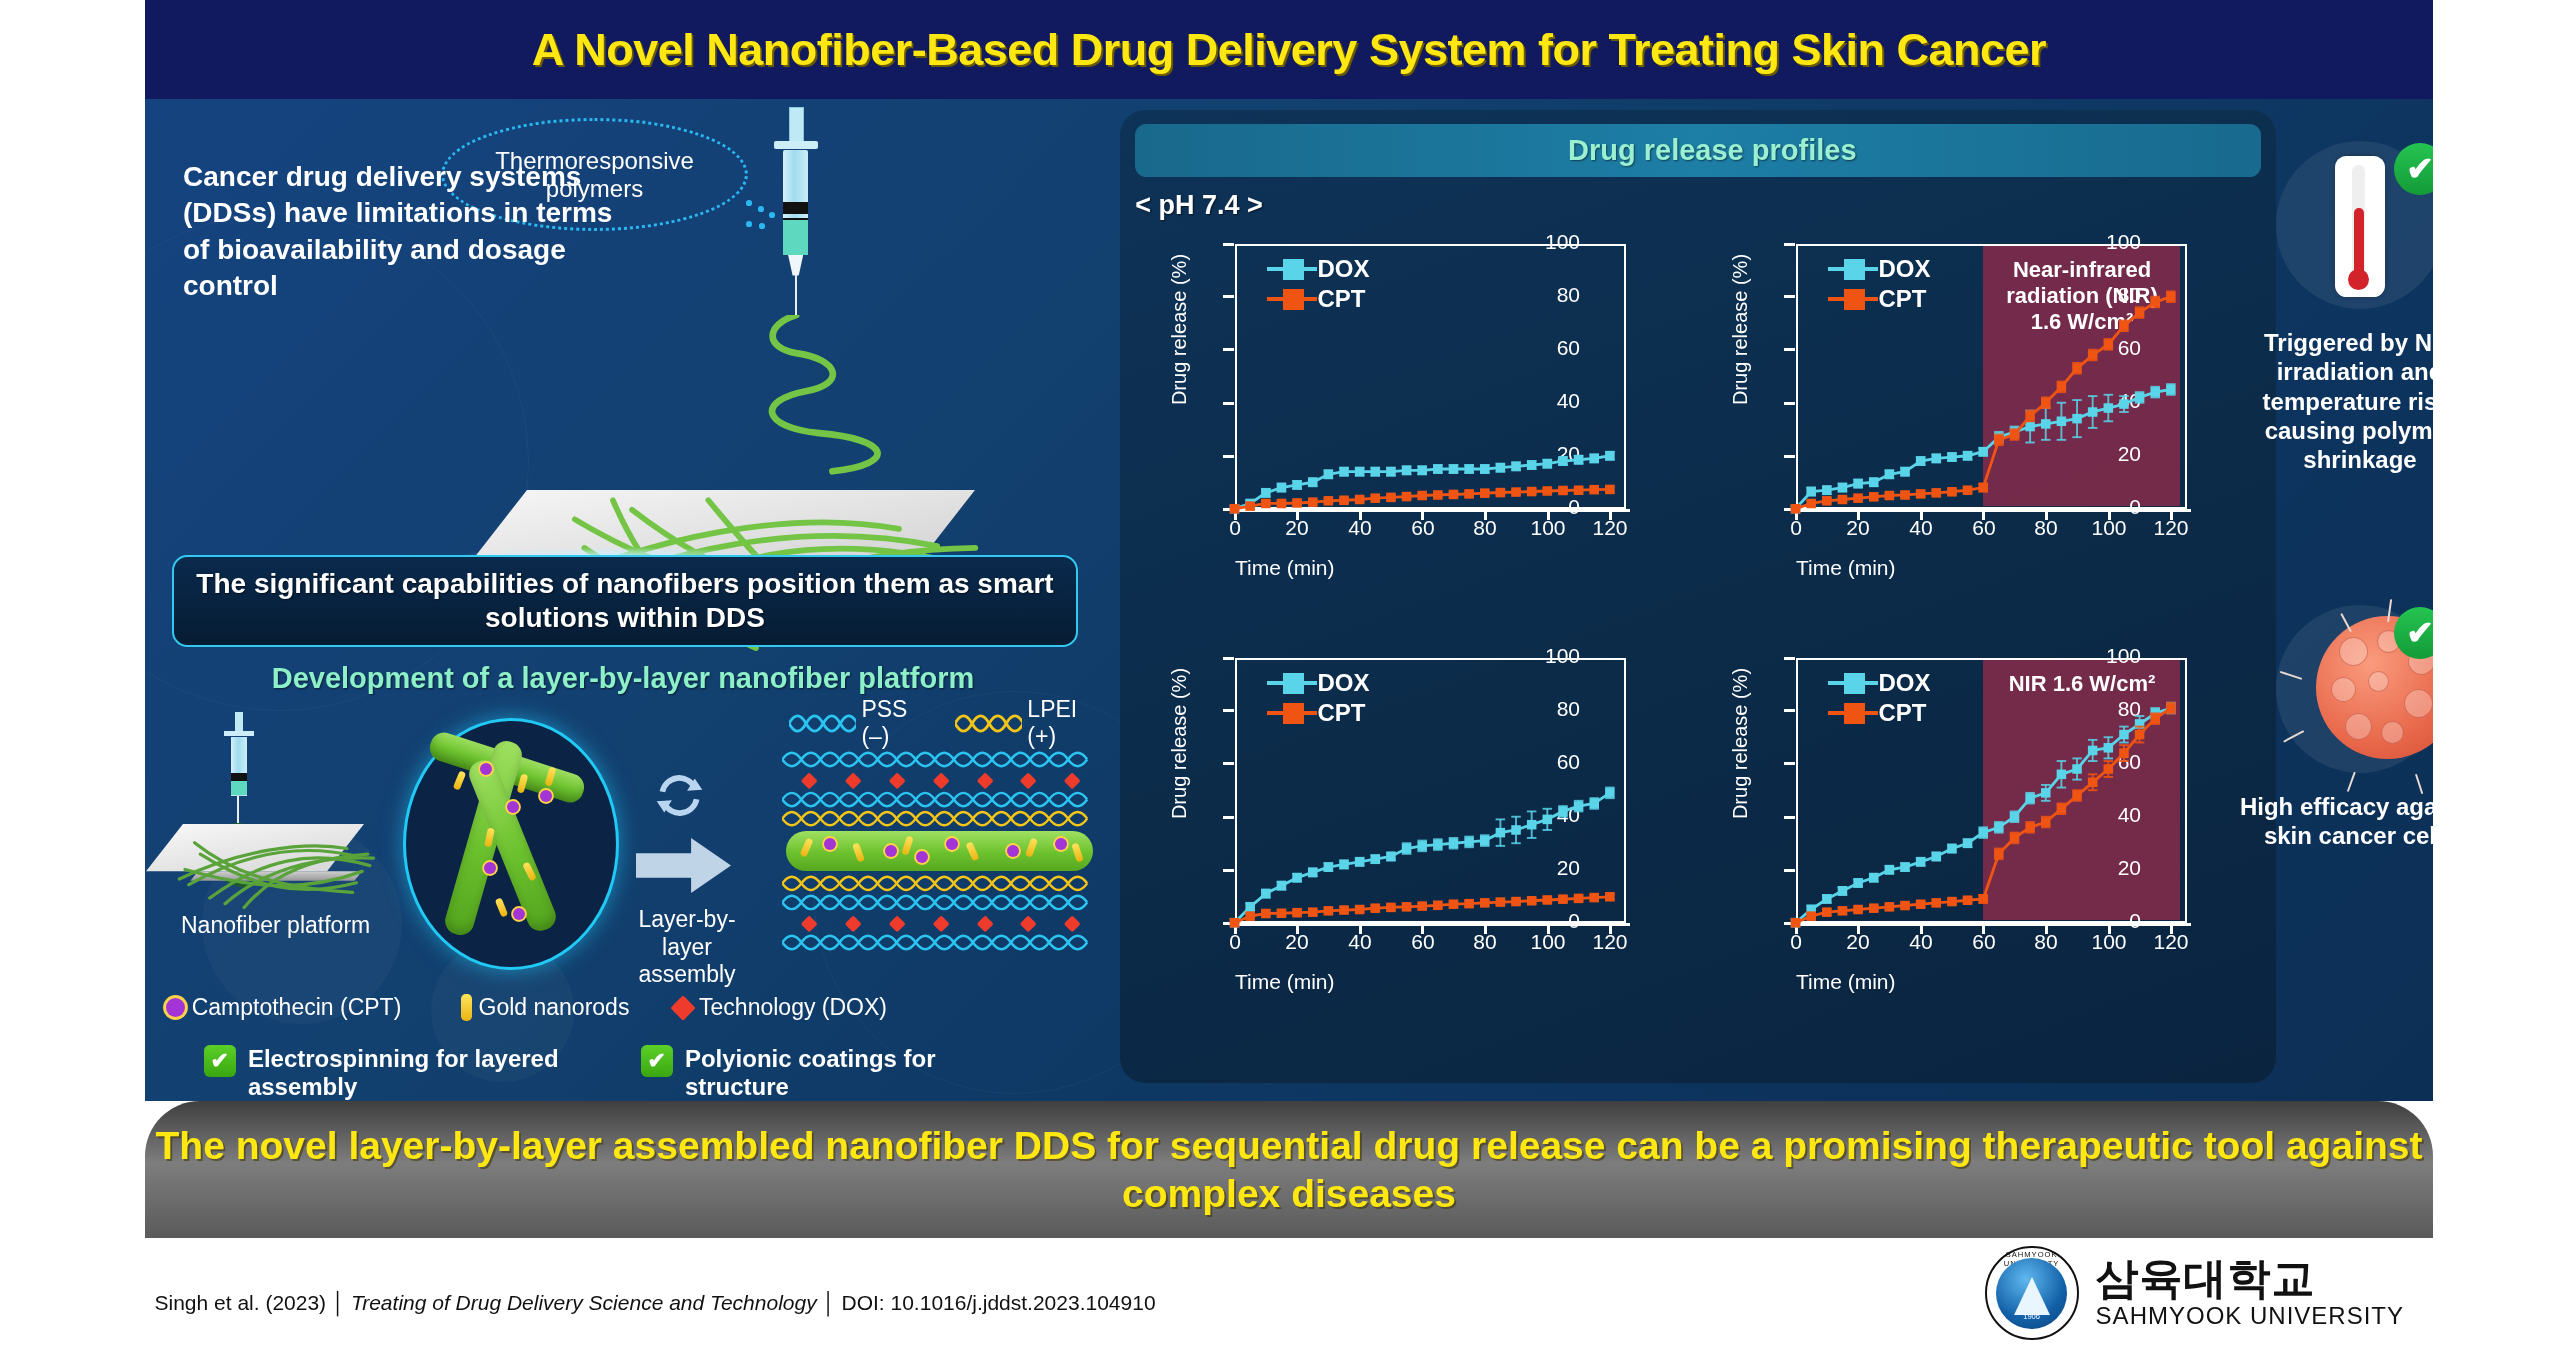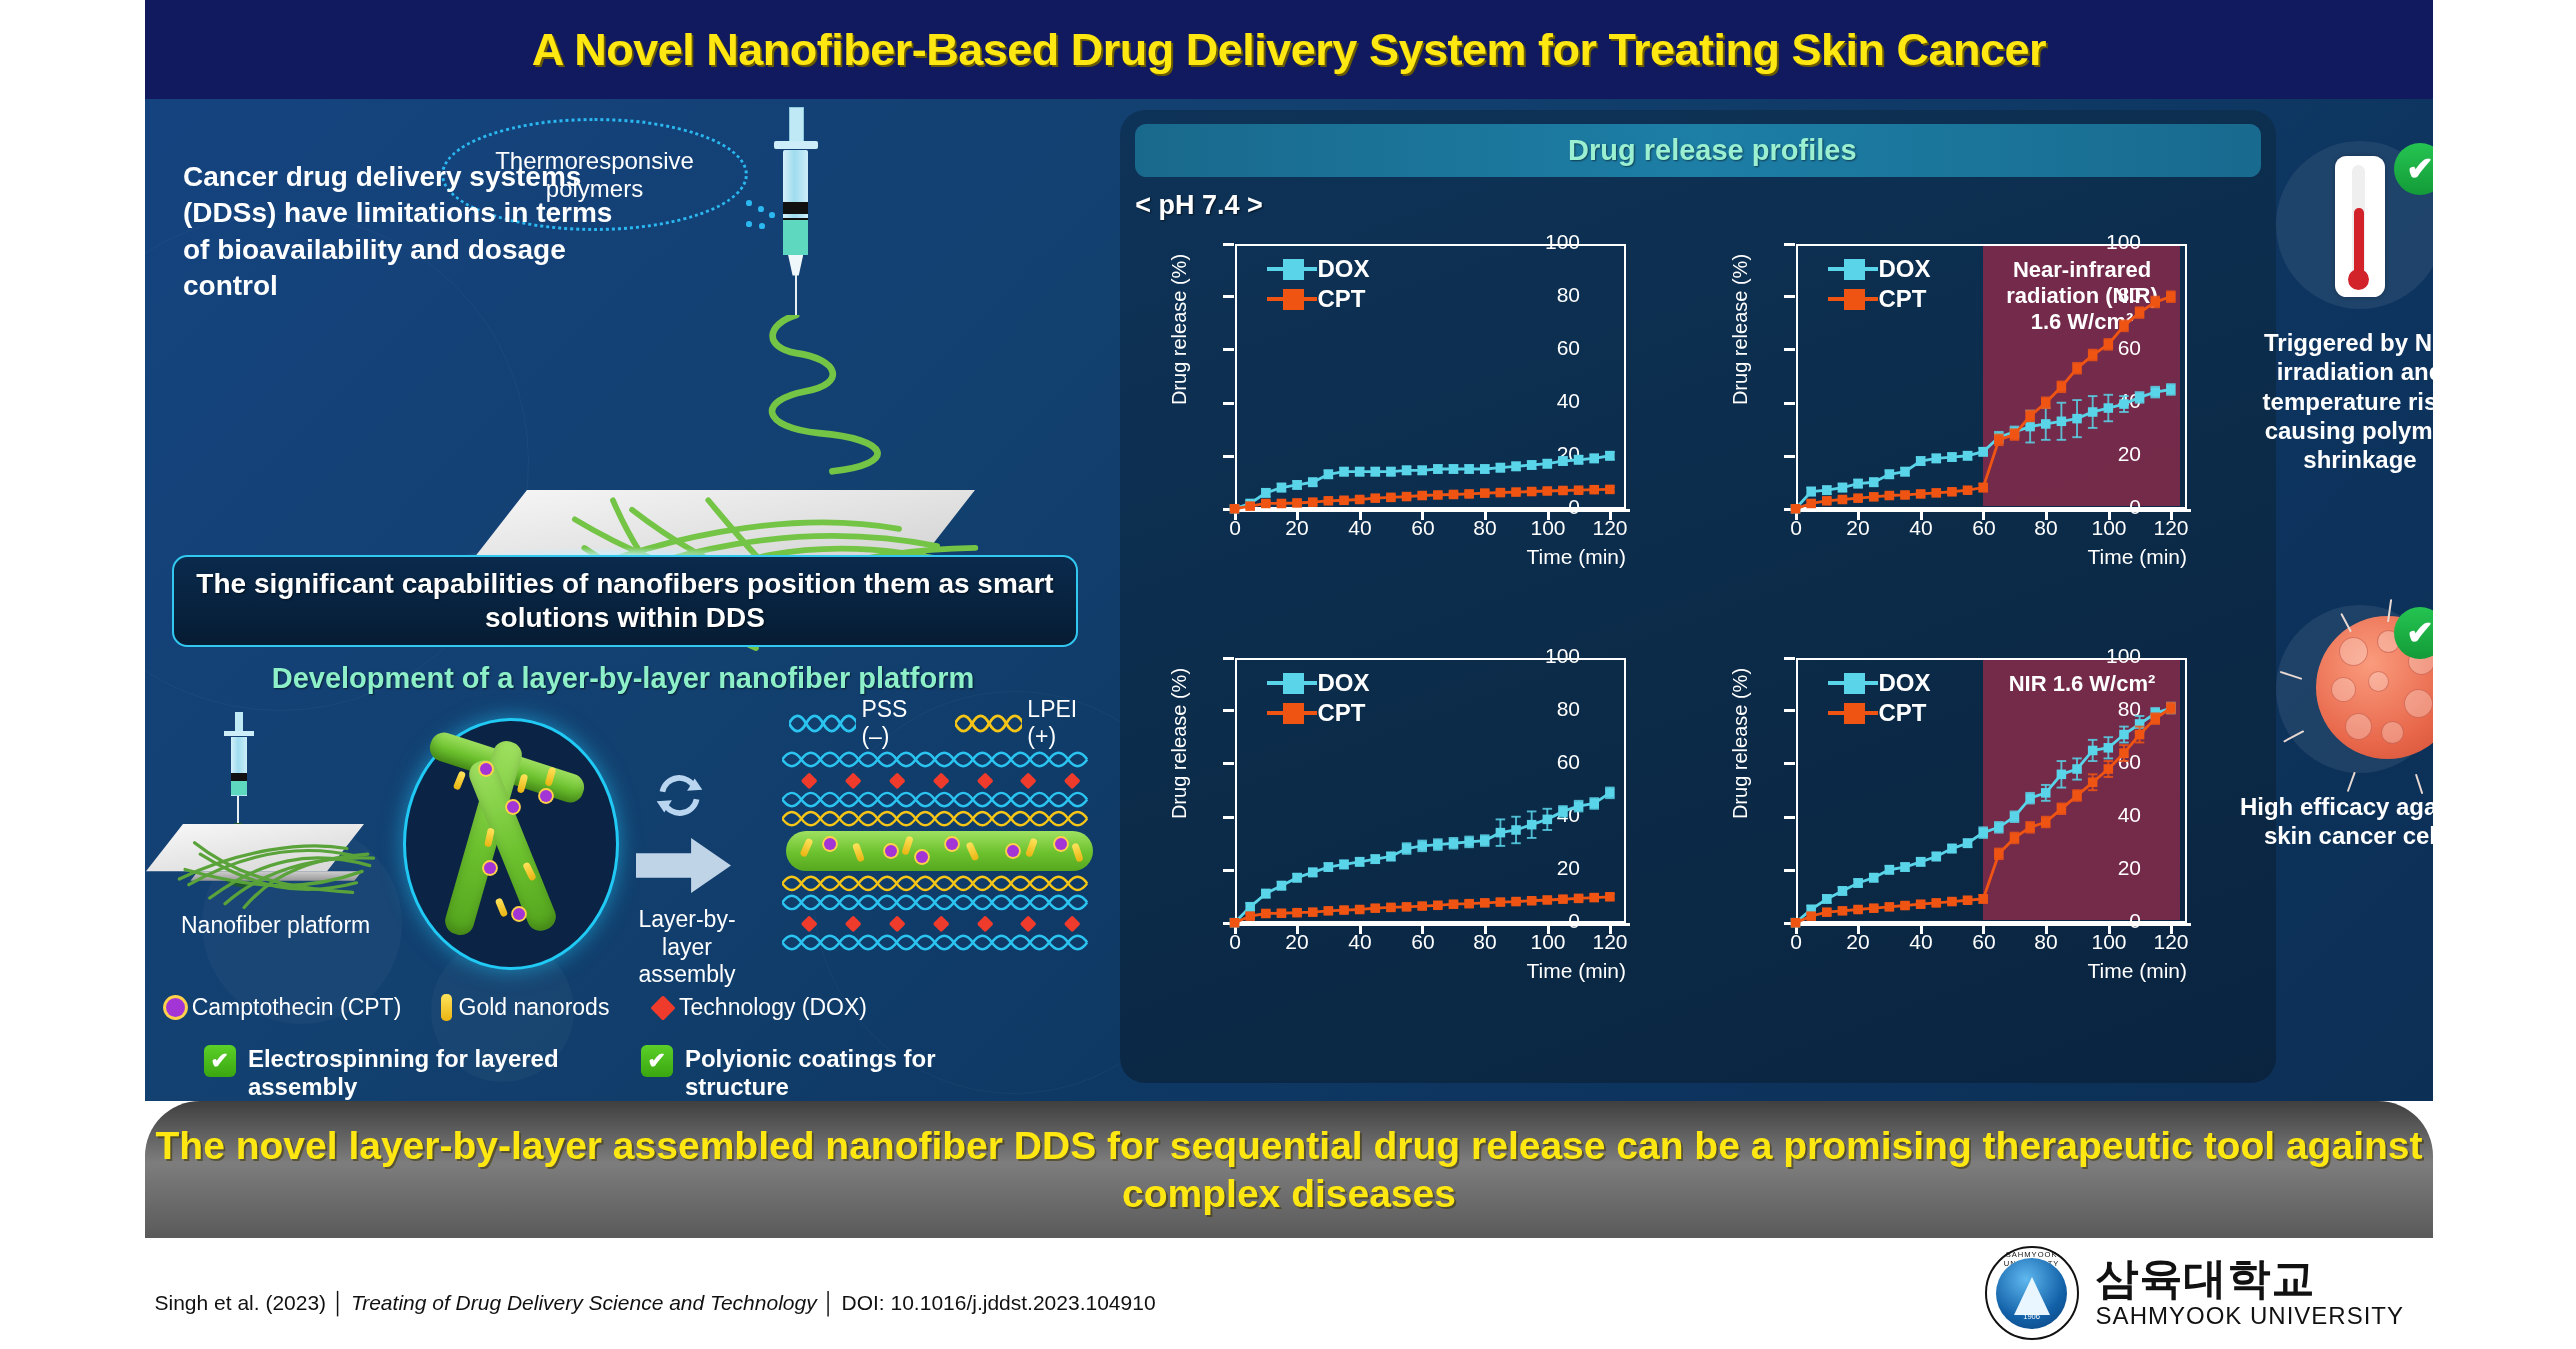--- a/index.html
+++ b/index.html
@@ -122,21 +122,21 @@
   .panel-head span{font-size:29px;font-weight:bold;color:#9af0d0;text-shadow:1px 1px 1.9px rgba(0,0,0,.5);margin-left:28px;}
   .ph-label{position:absolute;width:1126px;text-align:left;font-size:27px;font-weight:bold;color:#fff;
      text-shadow:1px 1px 1.9px rgba(0,0,0,.6);}
 
   .chart{position:absolute;width:534px;height:363px;}
   .plot{position:absolute;left:92px;top:13.4px;width:391px;height:265px;
     border:2.9px solid #ffffff;box-sizing:border-box;}
   .nir-band{position:absolute;top:0;height:100%;background:#7a2a4a;opacity:.95;}
   .ylabel{position:absolute;left:-59px;top:88px;width:191px;text-align:center;
     font-size:20px;color:#fff;transform:rotate(-90deg);transform-origin:center;}
-  .xlabel{position:absolute;left:92px;top:315px;width:391px;text-align:right;font-size:21px;color:#fff;}
+  .xlabel{position:absolute;left:92px;top:326px;width:391px;text-align:left;font-size:21px;color:#fff;}
   .ytick{position:absolute;right:97px;font-size:21px;color:#fff;text-align:right;width:57px;}
   .ytickmark{position:absolute;left:80px;width:11.4px;height:2.9px;background:#fff;}
   .xtick{position:absolute;top:286px;font-size:21px;color:#fff;text-align:center;width:50px;}
   .xtickmark{position:absolute;top:279px;width:2.9px;height:10.5px;background:#fff;}
   .axis-x{position:absolute;left:92px;top:279px;width:395px;height:2.9px;background:#fff;}
   .legend{position:absolute;left:124px;top:25px;font-size:24px;font-weight:bold;color:#fff;}
   .legend-row{display:flex;align-items:center;gap:0;margin-bottom:1.9px;}
   .leg-line{width:50px;height:3.8px;}
   .leg-sq{width:21px;height:21px;margin-left:-34px;margin-right:13.4px;}
   .nir-cap{position:absolute;text-align:center;font-size:22px;font-weight:bold;color:#fff;line-height:1.18;}
@@ -383,21 +383,21 @@
           <div class="gold-rod" style="left:246px;top:88px;transform:rotate(20deg);"></div>
           <div class="gold-rod" style="left:292px;top:93px;transform:rotate(-18deg);"></div>
         </div>
       </div>
 
       <div class="key-row">
         <div class="key-item">
           <span class="key-dot"></span>
           <span>Camptothecin (CPT)</span>
         </div>
-        <div class="key-item" style="margin-left:24px;">
+        <div class="key-item" style="margin-left:44px;">
           <span class="key-rod"></span>
           <span>Gold nanorods</span>
         </div>
         <div class="key-item" style="margin-left:29px;">
           <span class="key-dia"></span>
           <span>Technology (DOX)</span>
         </div>
       </div>
 
       <div class="checks">

